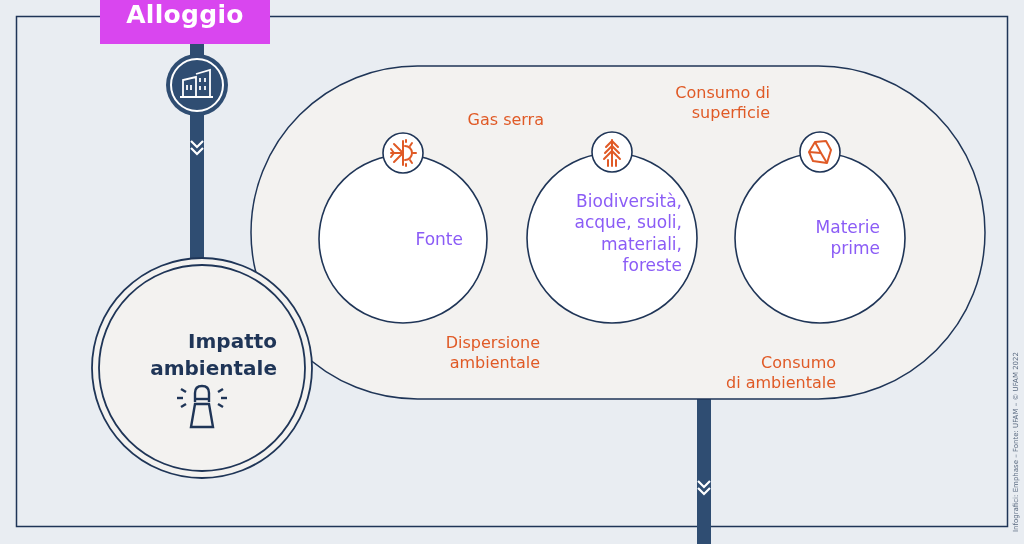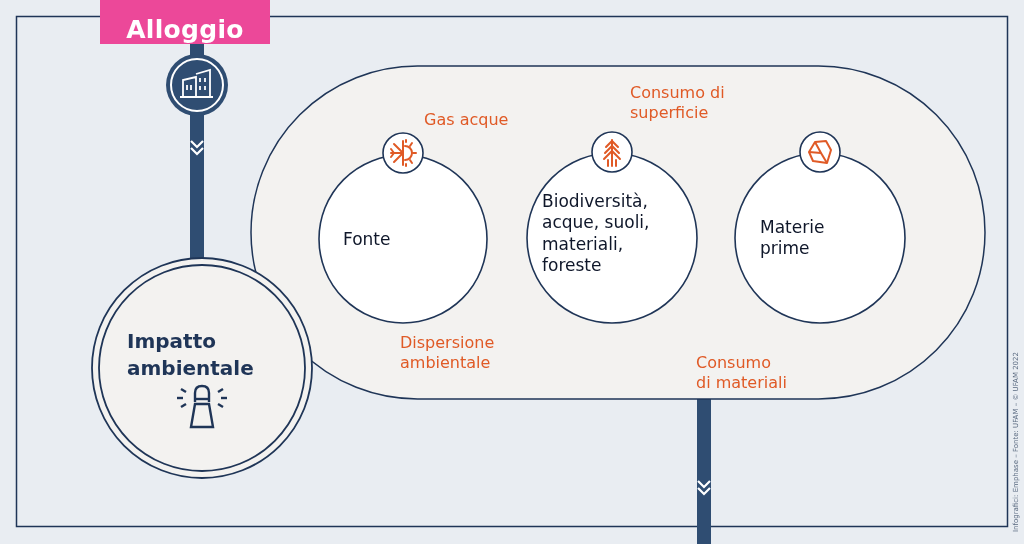--- a/index.html
+++ b/index.html
@@ -21,40 +21,40 @@
       left: 0; top: 0;
       width: 1024px;
       height: 544px;
     }
     .title-box {
       position: absolute;
       left: 100px;
       top: 0;
       width: 170px;
       height: 44px;
-      background: #ec4899;
+      background: #d946ef;
       color: #ffffff;
       font-weight: bold;
       font-size: 25px;
       display: flex;
-      align-items: flex-end;
+      align-items: flex-start;
       justify-content: center;
       letter-spacing: 0.3px;
     }
     .label {
       position: absolute;
-      text-align: left;
+      text-align: right;
       line-height: 1.25;
     }
     .orange {
       color: #e05a26;
       font-size: 16px;
     }
     .navy {
-      color: #0f172a;
+      color: #8b5cf6;
       font-size: 16px;
     }
     .big-label {
       color: #1f3557;
       font-size: 20px;
       font-weight: bold;
       line-height: 1.35;
     }
     .credit {
       position: absolute;
@@ -176,30 +176,30 @@
     <div>acque, suoli,</div>
     <div>materiali,</div>
     <div>foreste</div>
   </div>
   <div class="label navy" style="left:760px; top:217px; width:120px; font-size:17px;">
     <div>Materie</div>
     <div>prime</div>
   </div>
 
   <div class="label orange" style="left:424px; top:110px; width:120px;">
-    <div>Gas acque</div>
+    <div>Gas serra</div>
   </div>
   <div class="label orange" style="left:630px; top:83px; width:140px;">
     <div>Consumo di</div>
     <div>superficie</div>
   </div>
   <div class="label orange" style="left:400px; top:333px; width:140px;">
     <div>Dispersione</div>
     <div>ambientale</div>
   </div>
   <div class="label orange" style="left:696px; top:343px; width:140px;margin-top:10px;">
     <div>Consumo</div>
-    <div>di materiali</div>
+    <div>di ambientale</div>
   </div>
 
   <div class="credit">Infografici: Emphase – Fonte: UFAM – © UFAM 2022</div>
 
 </div>
 
 </body></html>

